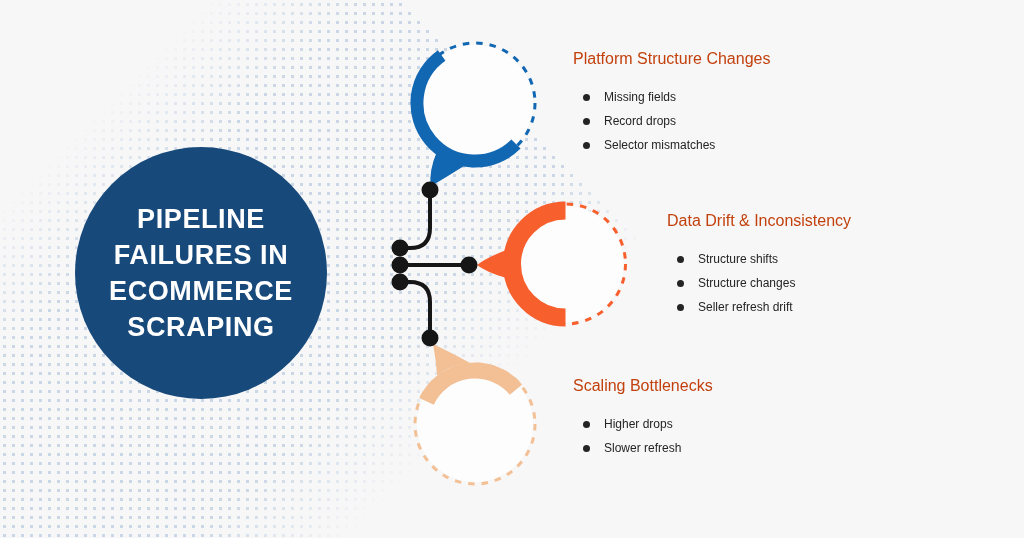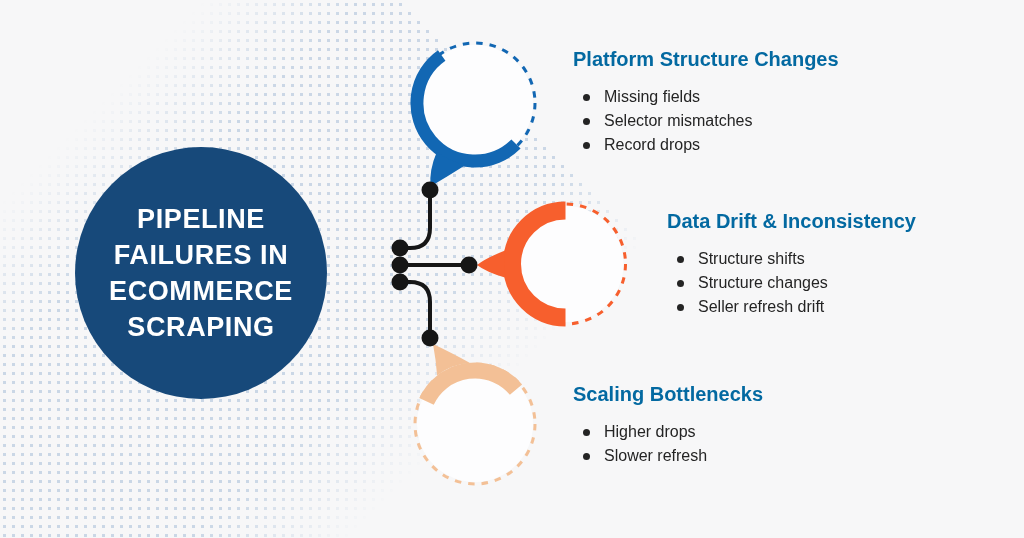--- a/index.html
+++ b/index.html
@@ -39,50 +39,50 @@
     font-weight:700;
     font-size:27px;
     line-height:36px;
     letter-spacing:.6px;
   }
   svg.diagram{position:absolute;left:0;top:0;}
   
   .section{position:absolute;width:330px;}
   .section h3{
     margin:0;
-    font-size:20px;
+    font-size:16px;
     line-height:24px;
-    font-weight:700;
-    color:#0369a1;
+    font-weight:400;
+    color:#c2410c;
     white-space:nowrap;
   }
   .section ul{
     list-style:none;
     margin:14px 0 0 0;
     padding:0;
   }
   .section li{
     position:relative;
     padding-left:31px;
-    font-size:16px;
+    font-size:12px;
     line-height:24px;
     color:#242424;
     white-space:nowrap;
   }
   .section li::before{
     content:"";
     position:absolute;
     left:10px;top:8.5px;
     width:7px;height:7px;
     border-radius:50%;
     background:#242424;
   }
   .section-platform{left:573px;top:47px;}
   .section-drift{left:667px;top:209px;}
-  .section-scaling{left:573px;top:382px;}
+  .section-scaling{left:573px;top:374px;}
 </style>
 </head>
 <body>
 
 <div class="canvas">
 
   <div class="halftone"></div>
 
   <div class="center-circle">
     <div class="line">PIPELINE</div>
@@ -126,22 +126,22 @@
       <circle cx="400" cy="282" r="8.5" fill="#161616"></circle>
       <circle cx="469" cy="265" r="8.5" fill="#161616"></circle>
       <circle cx="430" cy="338" r="8.5" fill="#161616"></circle>
     </g>
   </svg>
 
   <div class="section section-platform">
     <h3>Platform Structure Changes</h3>
     <ul>
       <li>Missing fields</li>
+      <li>Record drops</li>
       <li>Selector mismatches</li>
-      <li>Record drops</li>
     </ul>
   </div>
 
   <div class="section section-drift">
     <h3>Data Drift &amp; Inconsistency</h3>
     <ul>
       <li>Structure shifts</li>
       <li>Structure changes</li>
       <li>Seller refresh drift</li>
     </ul>

